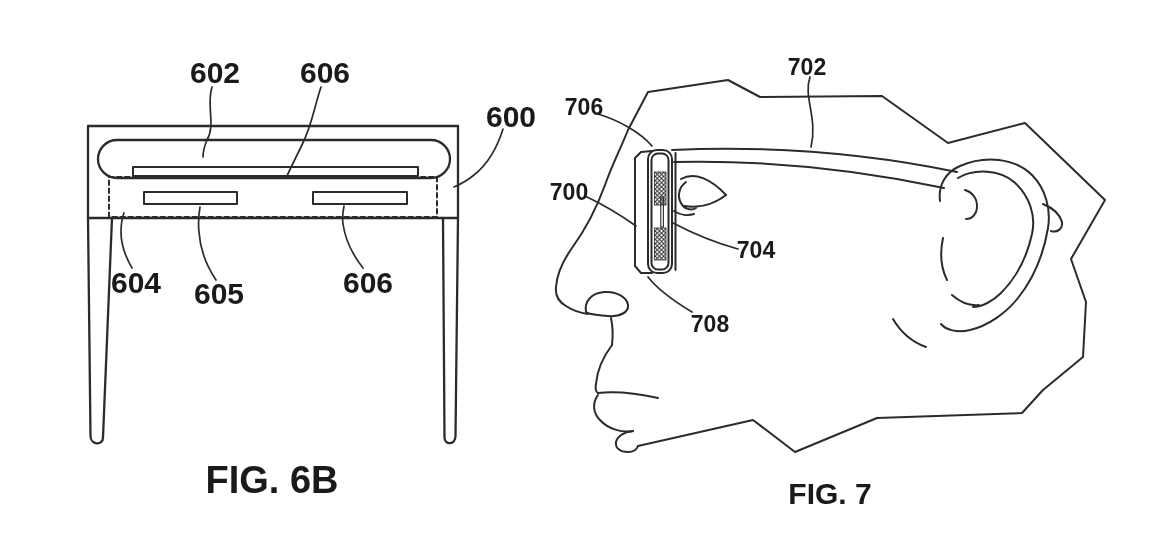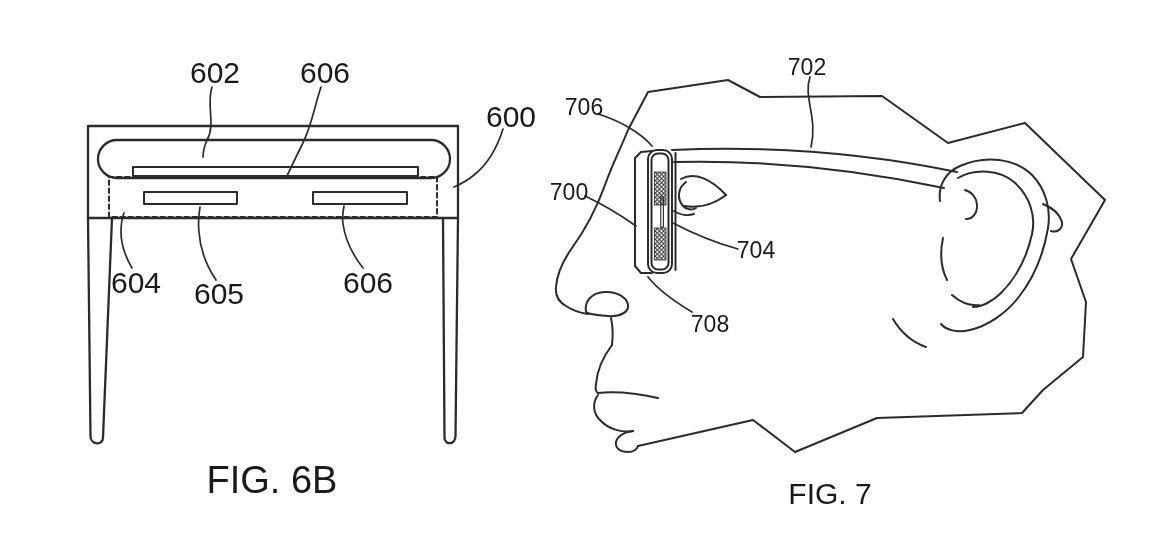--- a/index.html
+++ b/index.html
@@ -1,17 +1,17 @@
 <!DOCTYPE html>
 <html><head>
 <meta charset="utf-8">
 <style>
   html,body{margin:0;padding:0;background:#ffffff;}
   .sheet{position:relative;width:1172px;height:554px;background:#ffffff;overflow:hidden;
-         font-family:"Liberation Sans", sans-serif;}
+         font-family:"Liberation Sans", sans-serif;font-weight:bold;}
   svg{display:block;}
   .ln{stroke:#2b2b2b;fill:none;stroke-width:2.3;stroke-linecap:round;stroke-linejoin:round;}
   .ln2{stroke:#2b2b2b;fill:none;stroke-width:2;stroke-linecap:round;stroke-linejoin:round;}
   .leader{stroke:#2b2b2b;fill:none;stroke-width:1.7;stroke-linecap:round;}
   .dashed{stroke-dasharray:4.5 3.5;}
   .numeral6b{font-family:"Liberation Sans",sans-serif;font-size:30px;fill:#1a1a1a;text-anchor:middle;}
   .numeral7{font-family:"Liberation Sans",sans-serif;font-size:23px;fill:#1a1a1a;text-anchor:middle;}
   .caption6b{font-family:"Liberation Sans",sans-serif;font-size:38px;fill:#1a1a1a;text-anchor:middle;}
   .caption7{font-family:"Liberation Sans",sans-serif;font-size:30px;fill:#1a1a1a;text-anchor:middle;}
 </style>

